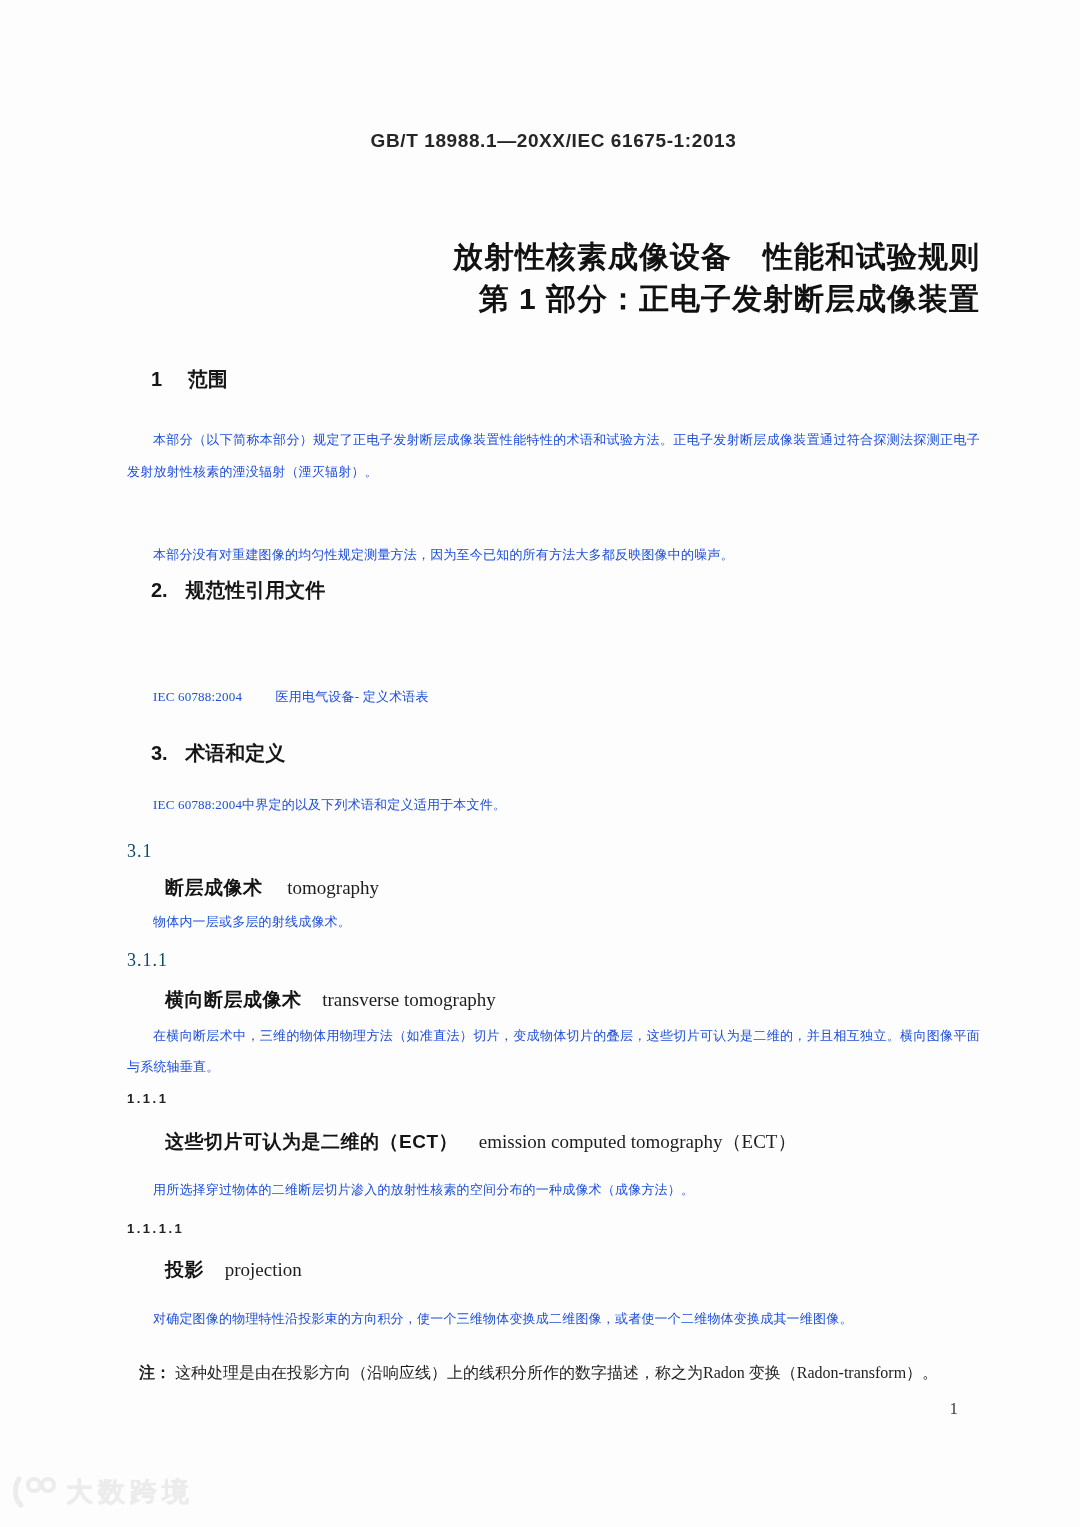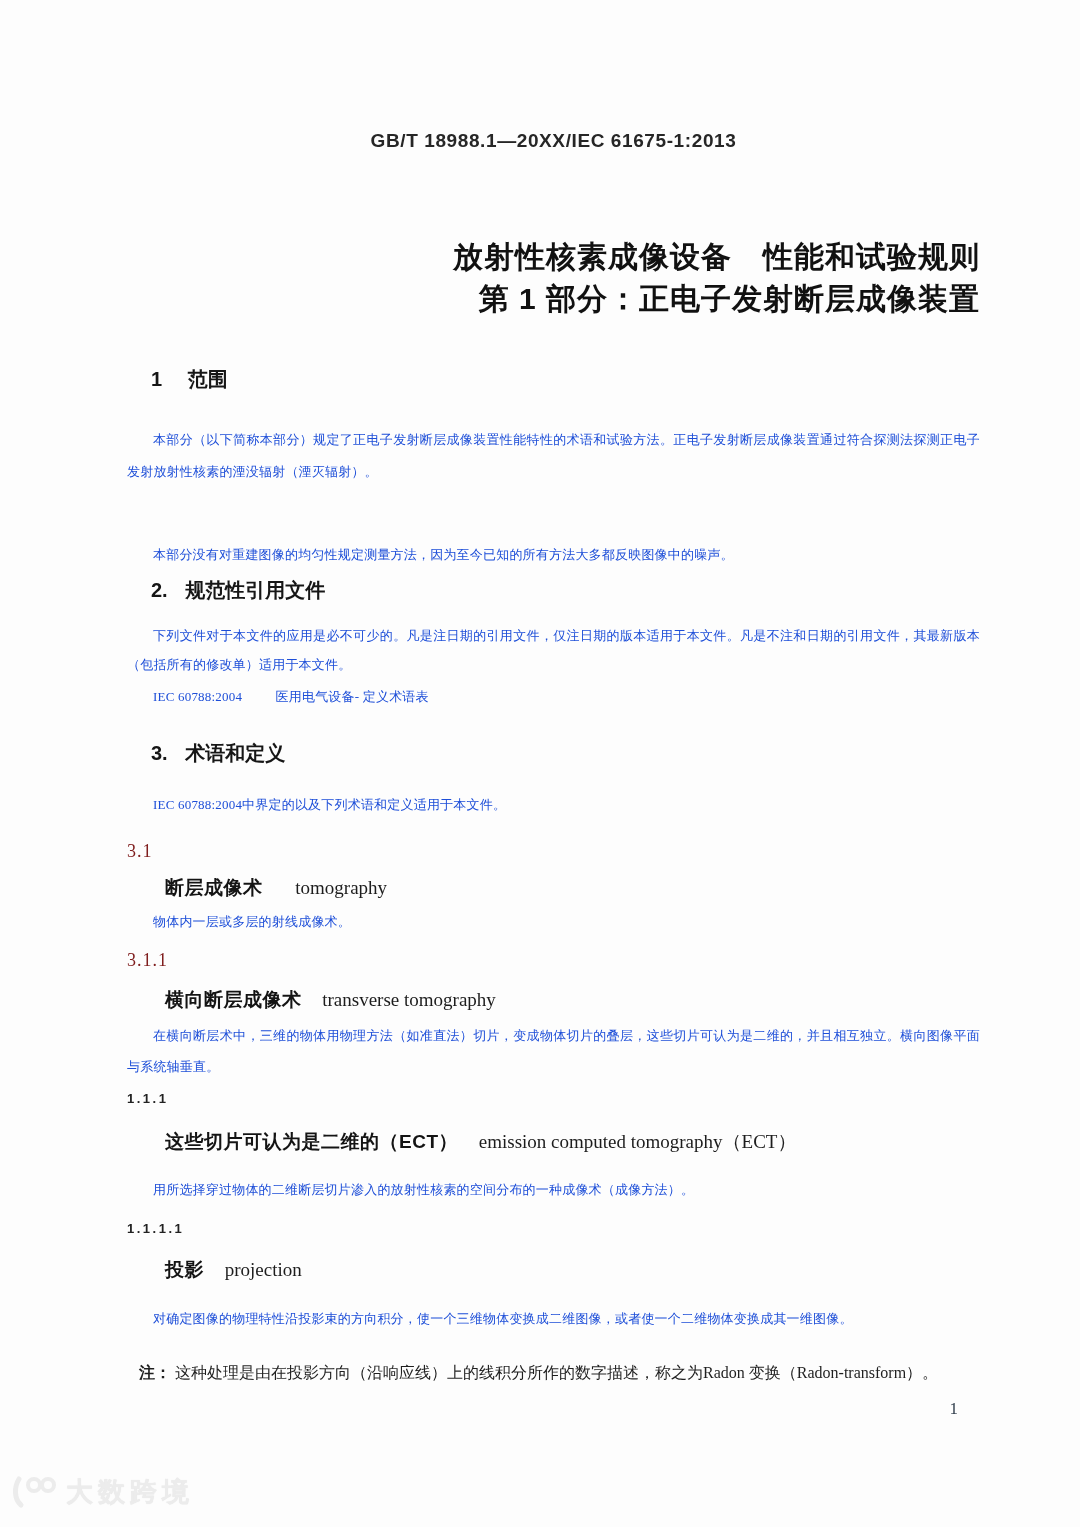--- a/index.html
+++ b/index.html
@@ -25,34 +25,34 @@
   }
   .heading .hl { margin-left:12px; }
   .heading .hl-wide { margin-left:20px; }
   .body {
     position:absolute; left:127px; width:853px; margin:0;
     font-size:13px; line-height:30px; text-align:justify;
     letter-spacing:0.2px; color:#1d4ed8;
   }
   .ind { text-indent:2em; }
   .cnum {
-    position:absolute; left:127px; font-size:18px; color:#7f1d1d;
+    position:absolute; left:127px; font-size:18px; color:#0c4a6e;
     letter-spacing:1px;
   }
   .cnum-sans {
     font-family:"Liberation Sans", sans-serif; font-size:13px;
     letter-spacing:2.5px; color:#222;font-weight:bold;
   }
   .term { position:absolute; left:165px; font-size:19px; white-space:nowrap; }
   .term-zh {
     font-family:"Liberation Sans", sans-serif; font-weight:700; color:#141414;
     letter-spacing:0.5px;
   }
   .term-en { margin-left:16px; font-family:"Liberation Serif", serif; color:#1d1d1d; }
-  .term-en-wide { margin-left:28px; }
+  .term-en-wide { margin-left:20px; }
   .note {
     position:absolute; left:127px; width:860px; margin:0;
     padding-left:12px; box-sizing:border-box;
     font-size:16px; line-height:24px; color:#1f1f1f;
   }
   .note-label {
     font-family:"Liberation Sans", sans-serif; font-weight:700; margin-right:4px;
   }
   .pagenum {
     position:absolute; right:122px; top:1399px;
@@ -81,21 +81,20 @@
     <span>1</span>
     <span class="hl hl-wide">范围</span>
   </div>
   <p class="body ind" style="top:424px; line-height:31.5px">本部分（以下简称本部分）规定了正电子发射断层成像装置性能特性的术语和试验方法。正电子发射断层成像装置通过符合探测法探测正电子发射放射性核素的湮没辐射（湮灭辐射）。</p>
   <p class="body ind" style="top:539px; line-height:31.5px">本部分没有对重建图像的均匀性规定测量方法，因为至今已知的所有方法大多都反映图像中的噪声。</p>
 
   <div class="heading" style="top:577px">
     <span>2.</span>
     <span class="hl">规范性引用文件</span>
   </div>
-  <p class="body ind" style="top:621px; line-height:29px">下列文件对于本文件的应用是必不可少的。凡是注日期的引用文件，仅注日期的版本适用于本文件。凡是不注和日期的引用文件，其最新版本（包括所有的修改单）适用于本文件。</p>
   <p class="body ind" style="top:682px">
     <span>IEC 60788:2004</span>
     <span style="margin-left:30px">医用电气设备- 定义术语表</span>
   </p>
 
   <div class="heading" style="top:740px">
     <span>3.</span>
     <span class="hl">术语和定义</span>
   </div>
   <p class="body ind" style="top:790px">IEC 60788:2004中界定的以及下列术语和定义适用于本文件。</p>

